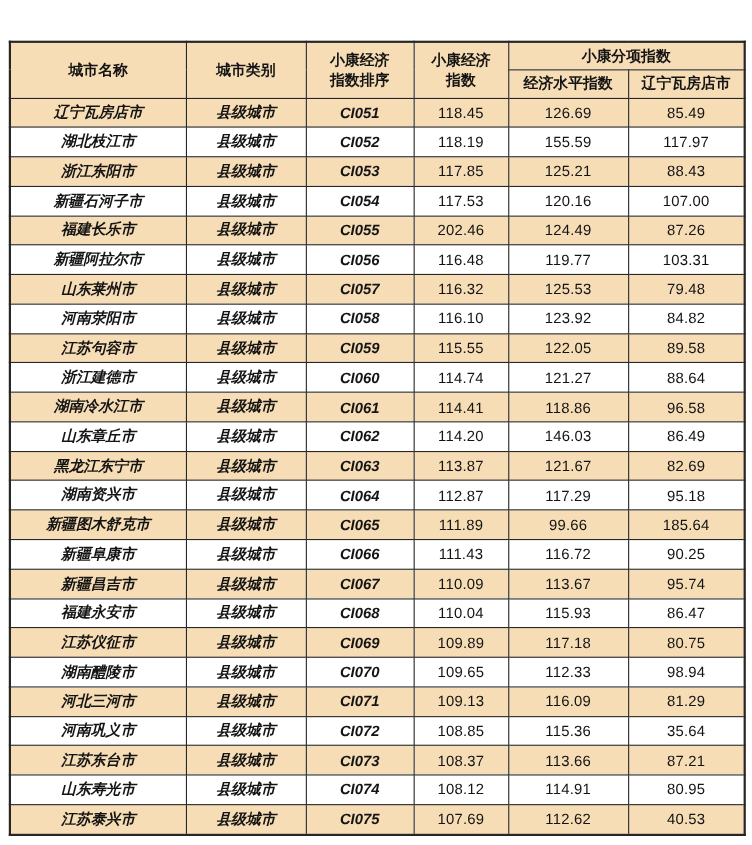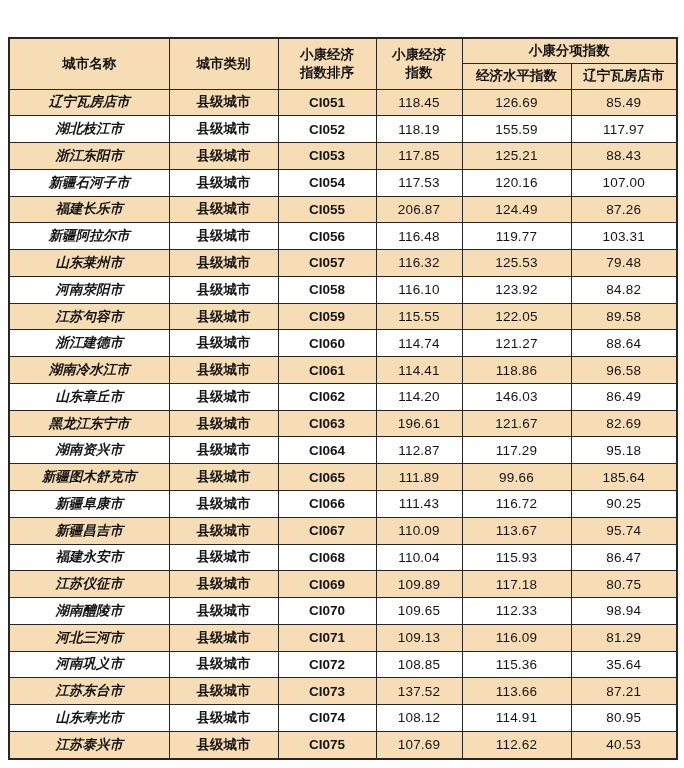--- a/index.html
+++ b/index.html
@@ -56,21 +56,21 @@
   thead tr.main-head { height: 25px; }
   tbody td { font-weight: 500; }
   tbody tr.odd td { background: #f7ddb5; }
   tbody tr.even td { background: #ffffff; }
   td.city-cell {
     text-align: left;
     padding-left: 10px;
     font-weight: 600;
     font-style: italic;
   }
-  td.type-cell { font-weight: 600; }
+  td.type-cell { font-weight: 600; font-style: italic; }
   td.num-cell { font-weight: 500; letter-spacing: 0.2px; }
 </style>
 </head>
 <body>
 
 <div class="page">
 
 
   <table class="index-table">
     <colgroup>
@@ -126,21 +126,21 @@
           <td class="type-cell">县级城市</td>
           <td class="type-cell">CI054</td>
           <td class="num-cell">117.53</td>
           <td class="num-cell">120.16</td>
           <td class="num-cell">107.00</td>
         </tr>
         <tr class="odd">
           <td class="city-cell">福建长乐市</td>
           <td class="type-cell">县级城市</td>
           <td class="type-cell">CI055</td>
-          <td class="num-cell">206.87</td>
+          <td class="num-cell">202.46</td>
           <td class="num-cell">124.49</td>
           <td class="num-cell">87.26</td>
         </tr>
         <tr class="even">
           <td class="city-cell">新疆阿拉尔市</td>
           <td class="type-cell">县级城市</td>
           <td class="type-cell">CI056</td>
           <td class="num-cell">116.48</td>
           <td class="num-cell">119.77</td>
           <td class="num-cell">103.31</td>
@@ -190,21 +190,21 @@
           <td class="type-cell">县级城市</td>
           <td class="type-cell">CI062</td>
           <td class="num-cell">114.20</td>
           <td class="num-cell">146.03</td>
           <td class="num-cell">86.49</td>
         </tr>
         <tr class="odd">
           <td class="city-cell">黑龙江东宁市</td>
           <td class="type-cell">县级城市</td>
           <td class="type-cell">CI063</td>
-          <td class="num-cell">196.61</td>
+          <td class="num-cell">113.87</td>
           <td class="num-cell">121.67</td>
           <td class="num-cell">82.69</td>
         </tr>
         <tr class="even">
           <td class="city-cell">湖南资兴市</td>
           <td class="type-cell">县级城市</td>
           <td class="type-cell">CI064</td>
           <td class="num-cell">112.87</td>
           <td class="num-cell">117.29</td>
           <td class="num-cell">95.18</td>
@@ -270,21 +270,21 @@
           <td class="type-cell">县级城市</td>
           <td class="type-cell">CI072</td>
           <td class="num-cell">108.85</td>
           <td class="num-cell">115.36</td>
           <td class="num-cell">35.64</td>
         </tr>
         <tr class="odd">
           <td class="city-cell">江苏东台市</td>
           <td class="type-cell">县级城市</td>
           <td class="type-cell">CI073</td>
-          <td class="num-cell">137.52</td>
+          <td class="num-cell">108.37</td>
           <td class="num-cell">113.66</td>
           <td class="num-cell">87.21</td>
         </tr>
         <tr class="even">
           <td class="city-cell">山东寿光市</td>
           <td class="type-cell">县级城市</td>
           <td class="type-cell">CI074</td>
           <td class="num-cell">108.12</td>
           <td class="num-cell">114.91</td>
           <td class="num-cell">80.95</td>

